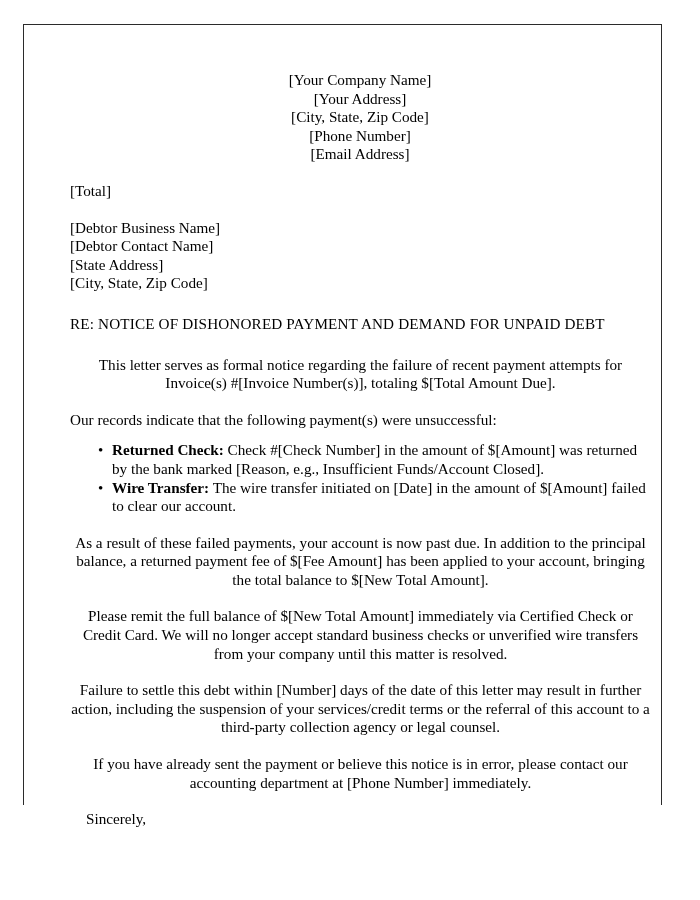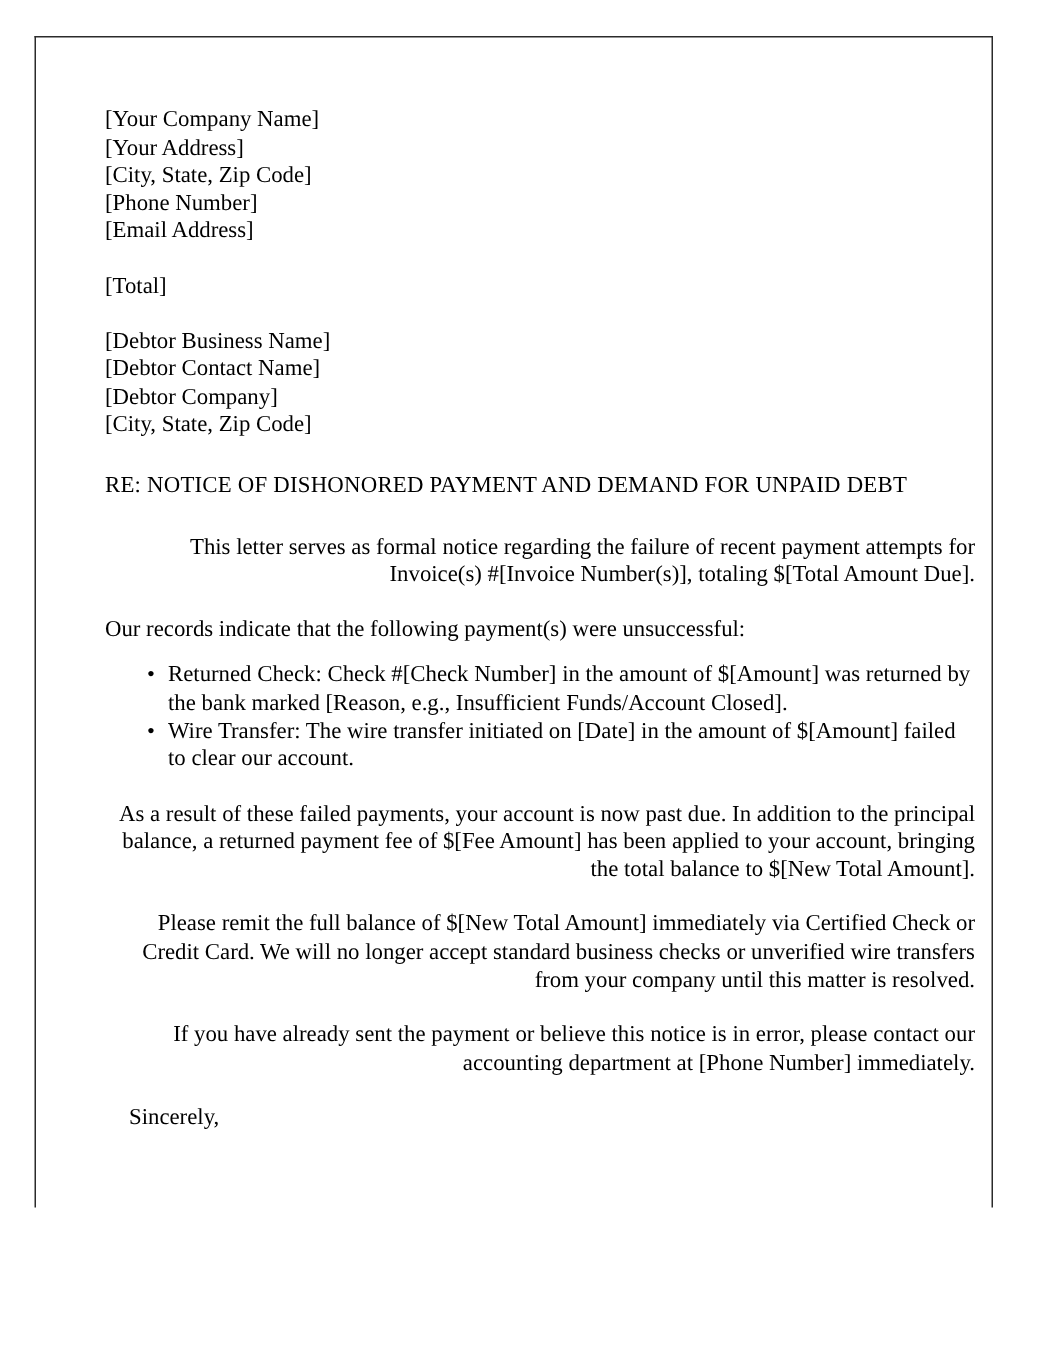--- a/index.html
+++ b/index.html
@@ -35,20 +35,21 @@
     top: 46px;
     width: 580px;
     font-size: 15.2px;
     line-height: 18.6px;
     text-align: left;
   }
 
   
   .addr-block {
     margin: 0 0 18px 0;
+    text-align: center;
   }
   .addr-line {
     display: block;
     white-space: nowrap;
   }
 
   .date-block {
     margin: 0 0 18px 0;
   }
 
@@ -64,21 +65,21 @@
     white-space: nowrap;
   }
 
   
   .salutation {
     margin: 0 0 18px 0;
   }
 
   .para {
     margin: 0 0 18px 1px;
-    text-align: right;
+    text-align: center;
   }
 
   .para-lead {
     margin: 0 0 12px 0;
   }
 
   
   .bullet-list {
     margin: 0 0 18px 0;
     padding: 0 0 0 42px;
@@ -92,21 +93,21 @@
   }
   .bullet-item::before {
     content: "\2022";
     position: absolute;
     left: -14px;
     top: 0;
     font-size: 15px;
     line-height: 18.6px;
   }
   .bullet-label {
-    font-weight: normal;
+    font-weight: bold;
   }
 
   .closing {
     margin: 16px;
   }
 </style>
 </head>
 <body>
 
 <div class="page-frame">
@@ -120,39 +121,40 @@
       <span class="addr-line">[Email Address]</span>
     </div>
 
     <div class="date-block">
       <span class="addr-line">[Total]</span>
     </div>
 
     <div class="recipient-block">
       <span class="addr-line">[Debtor Business Name]</span>
       <span class="addr-line">[Debtor Contact Name]</span>
-      <span class="addr-line">[Debtor Company]</span>
+      <span class="addr-line">[State Address]</span>
       <span class="addr-line">[City, State, Zip Code]</span>
     </div>
 
     <div class="subject-line">RE: NOTICE OF DISHONORED PAYMENT AND DEMAND FOR UNPAID DEBT</div>
 
 
     <p class="para">This letter serves as formal notice regarding the failure of recent payment attempts for Invoice(s) #[Invoice Number(s)], totaling $[Total Amount Due].</p>
 
     <p class="para-lead">Our records indicate that the following payment(s) were unsuccessful:</p>
 
     <ul class="bullet-list">
       <li class="bullet-item"><span class="bullet-label">Returned Check:</span><span> Check #[Check Number] in the amount of $[Amount] was returned by the bank marked [Reason, e.g., Insufficient Funds/Account Closed].</span></li>
       <li class="bullet-item"><span class="bullet-label">Wire Transfer:</span><span> The wire transfer initiated on [Date] in the amount of $[Amount] failed to clear our account.</span></li>
     </ul>
 
     <p class="para">As a result of these failed payments, your account is now past due. In addition to the principal balance, a returned payment fee of $[Fee Amount] has been applied to your account, bringing the total balance to $[New Total Amount].</p>
 
     <p class="para">Please remit the full balance of $[New Total Amount] immediately via Certified Check or Credit Card. We will no longer accept standard business checks or unverified wire transfers from your company until this matter is resolved.</p>
 
+    <p class="para">Failure to settle this debt within [Number] days of the date of this letter may result in further action, including the suspension of your services/credit terms or the referral of this account to a third-party collection agency or legal counsel.</p>
 
     <p class="para">If you have already sent the payment or believe this notice is in error, please contact our accounting department at [Phone Number] immediately.</p>
 
     <div class="closing">Sincerely,</div>
 
   </div>
 </div>
 
 </body></html>

